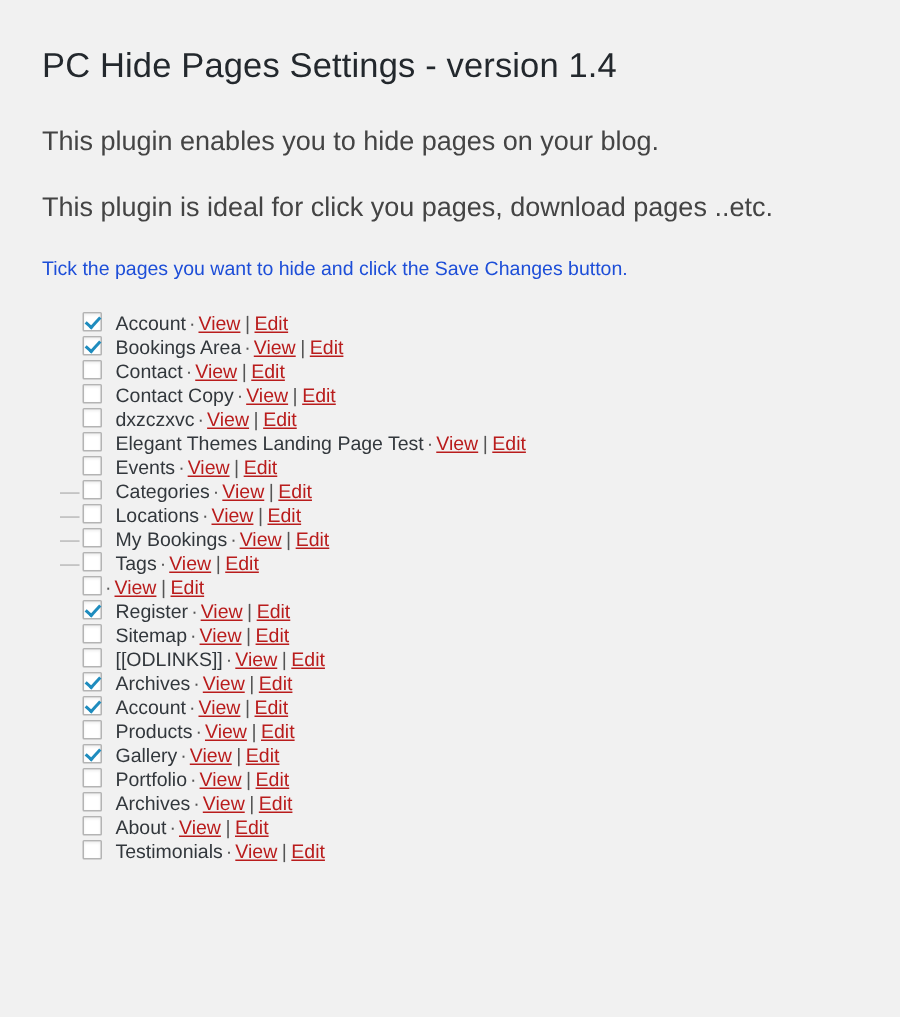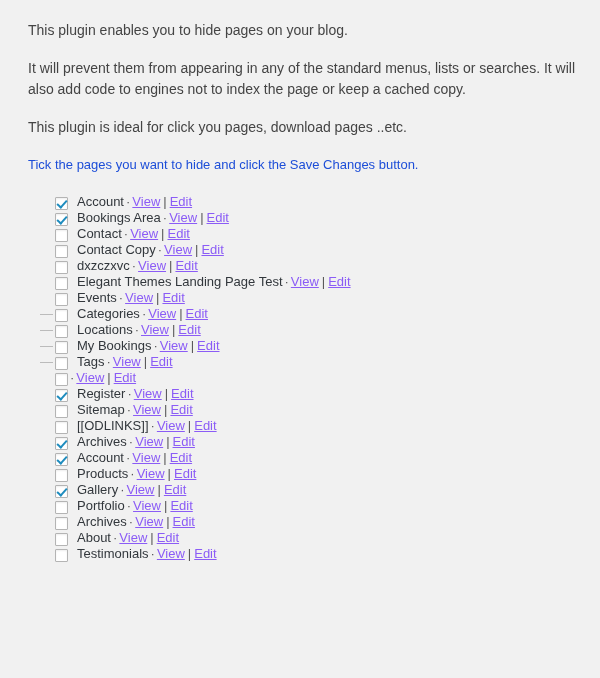--- a/index.html
+++ b/index.html
@@ -25,21 +25,21 @@
     font-size: 23px;
     font-weight: 400;
     color: #23282d;
     margin: 0 0 18px 0;
     padding: 9px 0 4px 0;
     line-height: 1.3;
     letter-spacing: 0.1px;
   }
 
   .intro-p {
-    font-size: 14px;
+    font-size: 18px;
     line-height: 1.55;
     color: #444;
     margin: 0 0 16px 0;
     max-width: 556px;
   }
 
   .section-title {
     font-size: 15px;
     font-weight: bold;
     color: #23282d;
@@ -55,21 +55,21 @@
   }
 
   .page-list {
     list-style: none;
     margin: 0;
     padding: 0 0 0 12px;
   }
 
   .page-row {
     display: flex;
-    align-items: flex-end;
+    align-items: flex-start;
     height: 16px;
     font-size: 13px;
     line-height: 16px;
     white-space: nowrap;
   }
 
   .dash {
     display: inline-block;
     width: 15px;
     color: #b4b4b4;
@@ -113,43 +113,43 @@
     color: #32373c;
     font-size: 13px;
   }
 
   .sep {
     color: #555;
     padding: 0 2px;
   }
 
   .row-link {
-    color: #8b5cf6;
+    color: #b91c1c;
     text-decoration: underline;
     cursor: pointer;
   }
 
   .pipe {
     color: #555;
     padding: 0 3px;
   }
 
   .save-area {
     padding: 22px 0 0 12px;
   }
 </style>
 </head>
 <body>
 
 <div class="wrap">
 
+  <h1 class="page-title">PC Hide Pages Settings - version 1.4</h1>
 
   <div>
     <p class="intro-p">This plugin enables you to hide pages on your blog.</p>
-    <p class="intro-p">It will prevent them from appearing in any of the standard menus, lists or searches. It will also add code to engines not to index the page or keep a cached copy.</p>
     <p class="intro-p">This plugin is ideal for click you pages, download pages ..etc.</p>
   </div>
 
 
   <p class="tick-note">Tick the pages you want to hide and click the Save Changes button.</p>
 
   <ul class="page-list" id="page-list">
       <li class="page-row">
         <span class="dash spacer"></span>
         <span class="cbox checked" role="checkbox" aria-checked="true"></span>

